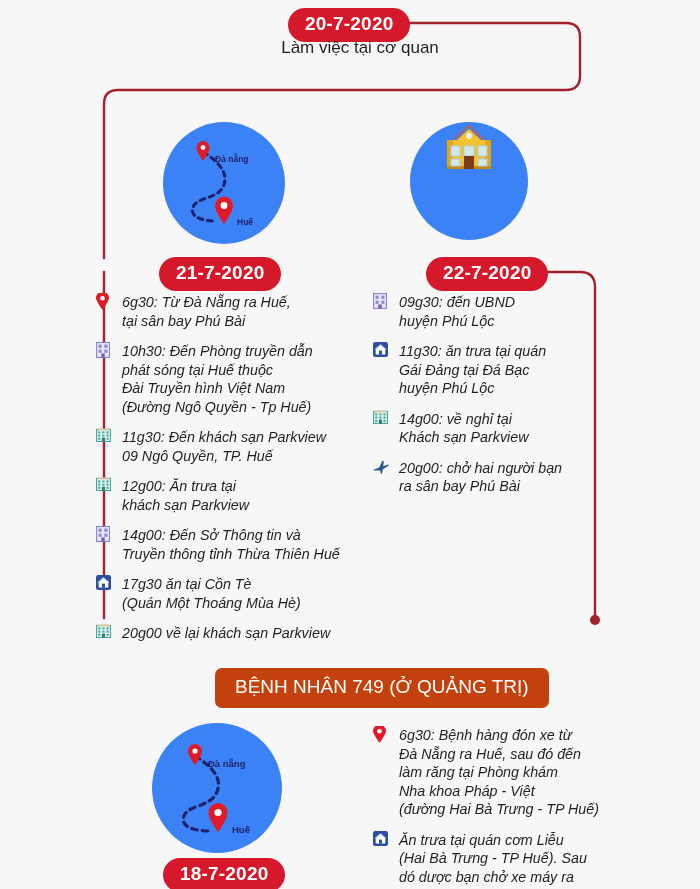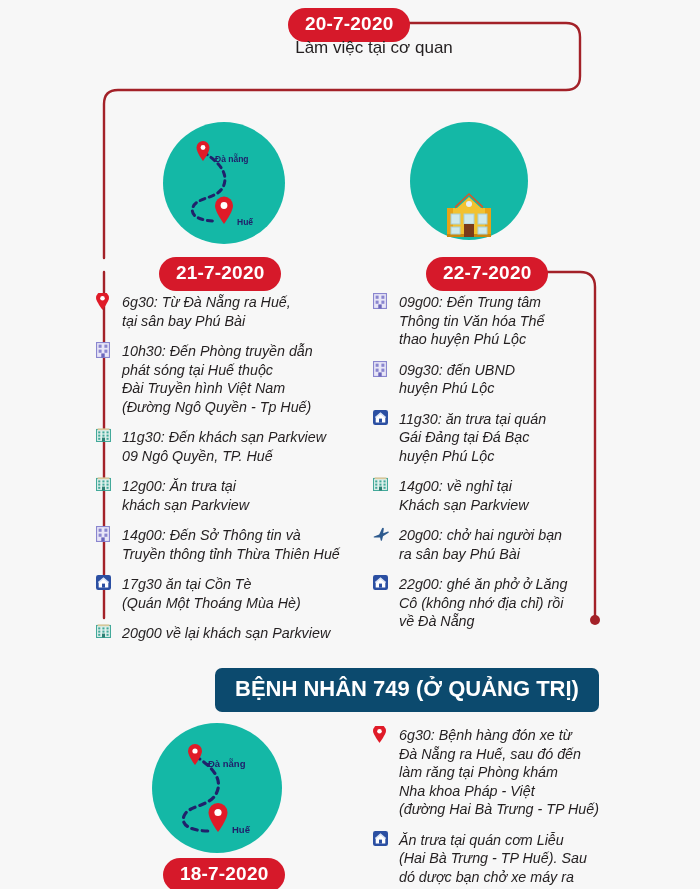--- a/index.html
+++ b/index.html
@@ -27,31 +27,31 @@
     white-space: nowrap;
     text-align: center;
   }
   #pill-0720 { left: 288px; top: 8px; }
   #pill-2107 { left: 159px; top: 257px; }
   #pill-2207 { left: 426px; top: 257px; }
   #pill-1807 { left: 163px; top: 858px; }
 
   
   #top-caption {
-    position: absolute; left: 164px; top: 35px; width: 420px;
+    position: absolute; left: 150px; top: 35px; width: 420px;
     text-align: center; color: #231f20;
     font-size: 17px; line-height: 25px;
   }
 
   
   .circle {
     position: absolute;
     border-radius: 50%;
-    background: #14b8a6;
-    display: flex; align-items: flex-end; justify-content: center;
+    background: #3b82f6;
+    display: flex; align-items: flex-start; justify-content: center;
   }
   #circle-map-1 { left: 163px; top: 122px; width: 122px; height: 122px; }
   #circle-school { left: 410px; top: 122px; width: 118px; height: 118px; }
   #circle-map-2 { left: 152px; top: 723px; width: 130px; height: 130px; }
   .school-glyph { font-size: 48px; line-height: 1; }
 
   .minimap { position: relative; width: 100%; height: 100%; }
   .minimap svg { position: absolute; left: 0; top: 0; }
   .minimap .city-label {
     position: absolute; font-size: 8.5px; font-weight: bold;
@@ -78,22 +78,22 @@
   
   .ico.pin      { color: #e01b28; font-size: 15px; }
   .ico.office   { color: #8f8fd6; }
   .ico.hotel    { color: #43a99a; }
   .ico.eatery   { color: #2b4fa2; }
   .ico.plane    { color: #2d5a8e; font-size: 15px; }
 
   
   #patient-banner {
     position: absolute; left: 215px; top: 668px;
-    background: #0c4a6e; color: #ffffff;
-    font-weight: bold; font-size: 22px;
+    background: #c2410c; color: #ffffff;
+    font-weight: normal; font-size: 19px;
     padding: 8px 20px 10px 20px;
     border-radius: 7px; white-space: nowrap;
   }
 </style>
 </head>
 <body>
 
 <div id="stage">
 
   <svg id="connectors" viewBox="0 0 700 889">
@@ -259,33 +259,20 @@
   <div class="col" id="col-right">
       <div class="item">
         <span class="ico office"><svg width="14" height="16" viewBox="0 0 14 16">
             <rect x="0.5" y="0.5" width="13" height="15" fill="#e8e6f7" stroke="#8a86cf" stroke-width="1.2"></rect>
             <rect x="2.6" y="2.6" width="3" height="3.2" fill="#8a86cf"></rect>
             <rect x="8.4" y="2.6" width="3" height="3.2" fill="#8a86cf"></rect>
             <rect x="2.6" y="7.6" width="3" height="3.2" fill="#8a86cf"></rect>
             <rect x="8.4" y="7.6" width="3" height="3.2" fill="#8a86cf"></rect>
             <rect x="5.3" y="11.4" width="3.4" height="4.1" fill="#6b66bb"></rect>
           </svg></span>
-        <span class="txt">09g00: Đến Trung tâm
-Thông tin Văn hóa Thể
-thao  huyện Phú Lộc</span>
-      </div>
-      <div class="item">
-        <span class="ico office"><svg width="14" height="16" viewBox="0 0 14 16">
-            <rect x="0.5" y="0.5" width="13" height="15" fill="#e8e6f7" stroke="#8a86cf" stroke-width="1.2"></rect>
-            <rect x="2.6" y="2.6" width="3" height="3.2" fill="#8a86cf"></rect>
-            <rect x="8.4" y="2.6" width="3" height="3.2" fill="#8a86cf"></rect>
-            <rect x="2.6" y="7.6" width="3" height="3.2" fill="#8a86cf"></rect>
-            <rect x="8.4" y="7.6" width="3" height="3.2" fill="#8a86cf"></rect>
-            <rect x="5.3" y="11.4" width="3.4" height="4.1" fill="#6b66bb"></rect>
-          </svg></span>
         <span class="txt">09g30: đến UBND
 huyện Phú Lộc</span>
       </div>
       <div class="item">
         <span class="ico eatery"><svg width="15" height="15" viewBox="0 0 15 15">
             <rect x="0" y="0" width="15" height="15" rx="2.2" fill="#2b4fa2"></rect>
             <path d="M7.5 3 L12.3 7 L12.3 12.6 L2.7 12.6 L2.7 7 Z" fill="#ffffff"></path>
             <rect x="6" y="8.6" width="3" height="4" fill="#2b4fa2"></rect>
             <path d="M7.5 2.2 L13.1 6.9 L12.1 8 L7.5 4.2 L2.9 8 L1.9 6.9 Z" fill="#d8e2f5"></path>
           </svg></span>
@@ -311,31 +298,20 @@
           </svg></span>
         <span class="txt">14g00: về nghỉ tại
 Khách sạn Parkview</span>
       </div>
       <div class="item">
         <span class="ico plane"><svg width="16" height="14" viewBox="0 0 16 14">
             <path d="M1 9.4 L6.2 7.6 L9.1 1.3 C9.5 0.4 10.9 0.6 10.8 1.7 L10.2 6.2 L15 4.5 C15.7 4.3 16.1 5.3 15.5 5.7 L10 9.3 L9 13.2 C8.8 13.9 7.9 13.9 7.7 13.2 L7.1 10.5 L1.5 10.6 C0.7 10.6 0.4 9.7 1 9.4 Z" fill="#2d5a8e"></path>
           </svg></span>
         <span class="txt">20g00: chở hai người bạn
 ra sân bay Phú Bài</span>
-      </div>
-      <div class="item">
-        <span class="ico eatery"><svg width="15" height="15" viewBox="0 0 15 15">
-            <rect x="0" y="0" width="15" height="15" rx="2.2" fill="#2b4fa2"></rect>
-            <path d="M7.5 3 L12.3 7 L12.3 12.6 L2.7 12.6 L2.7 7 Z" fill="#ffffff"></path>
-            <rect x="6" y="8.6" width="3" height="4" fill="#2b4fa2"></rect>
-            <path d="M7.5 2.2 L13.1 6.9 L12.1 8 L7.5 4.2 L2.9 8 L1.9 6.9 Z" fill="#d8e2f5"></path>
-          </svg></span>
-        <span class="txt">22g00: ghé ăn phở ở Lăng
-Cô (không nhớ địa chỉ) rồi
-về Đà Nẵng</span>
       </div>
     </div>
 
   <div id="patient-banner">BỆNH NHÂN 749 (Ở QUẢNG TRỊ)</div>
 
   <div class="circle" id="circle-map-2">
     <div class="minimap">
       <svg width="130" height="130" viewBox="0 0 130 130">
         <path d="M 34 30 C 54 42 62 55 55 68 C 48 81 27 79 23 90 C 19 101 34 105 47 105" fill="none" stroke="#20216b" stroke-width="3.2" stroke-dasharray="5.5 5" stroke-linecap="round" transform="translate(9,3)"></path>
         <g transform="translate(43,25)">

